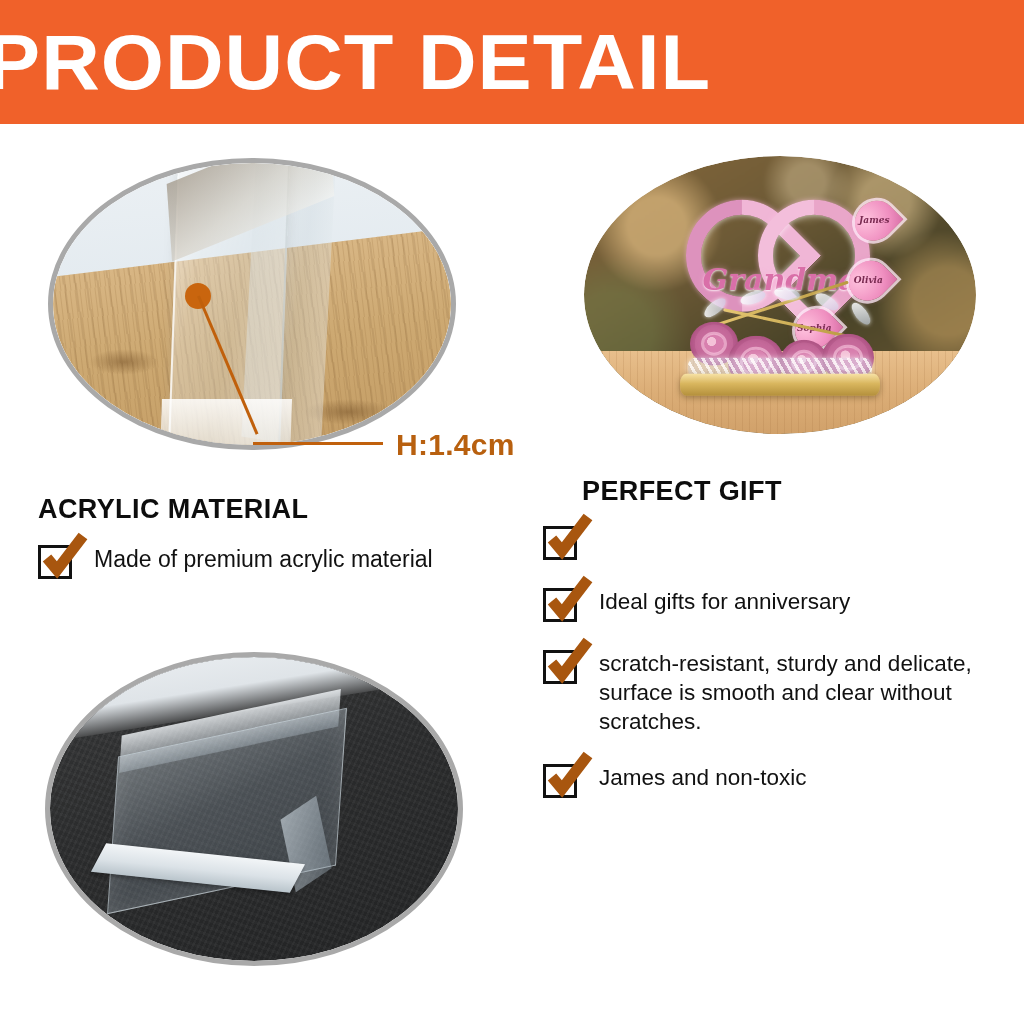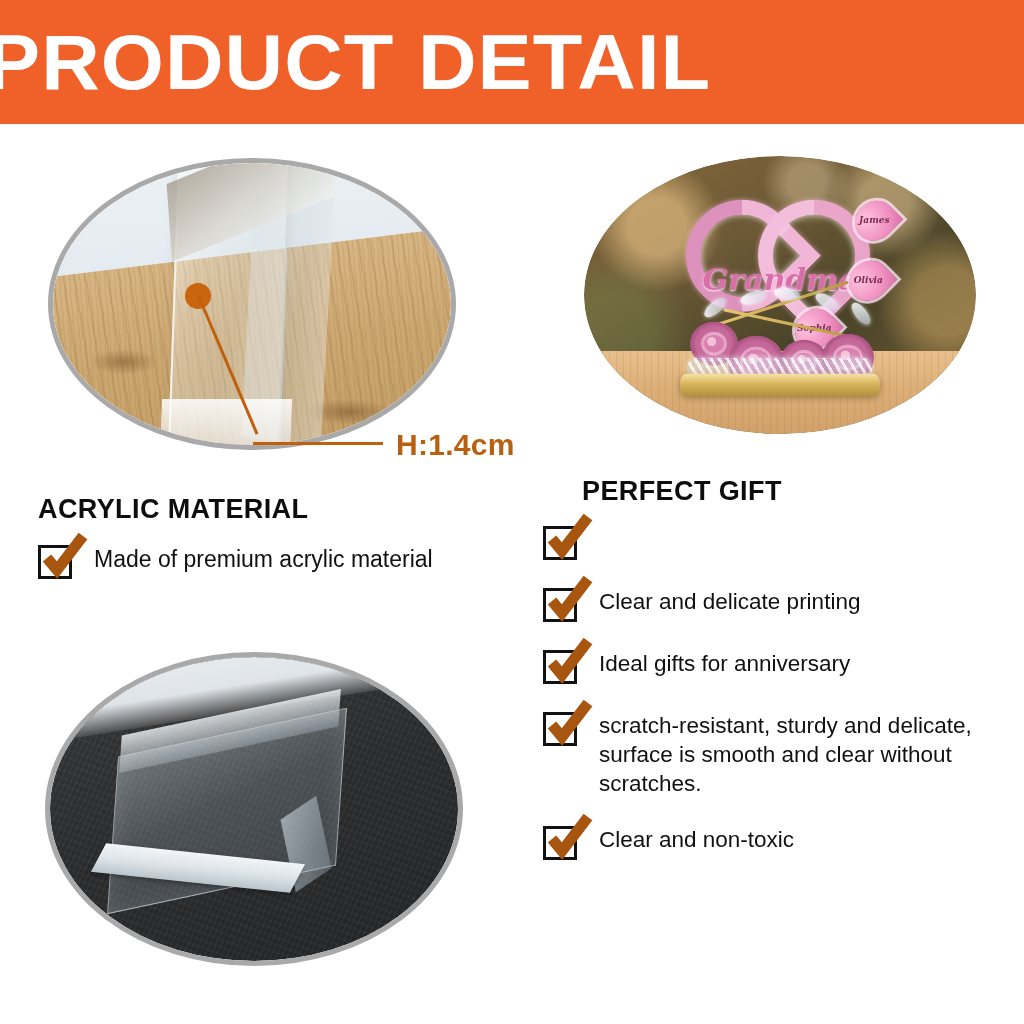--- a/index.html
+++ b/index.html
@@ -499,28 +499,20 @@
 <div class="feature-list" id="list-perfect-gift">
 
   <div class="feature-item">
     <div class="checkbox">
       <svg viewBox="0 0 50 50" aria-hidden="true">
         <path d="M8 26 L18 38 L44 4" fill="none" stroke="#A8560F" stroke-width="11" stroke-linecap="butt" stroke-linejoin="miter"></path>
       </svg>
     </div>
   </div>
 
-  <div class="feature-item">
-    <div class="checkbox">
-      <svg viewBox="0 0 50 50" aria-hidden="true">
-        <path d="M8 26 L18 38 L44 4" fill="none" stroke="#A8560F" stroke-width="11" stroke-linecap="butt" stroke-linejoin="miter"></path>
-      </svg>
-    </div>
-    <div class="feature-text">Clear and delicate printing</div>
-  </div>
 
   <div class="feature-item">
     <div class="checkbox">
       <svg viewBox="0 0 50 50" aria-hidden="true">
         <path d="M8 26 L18 38 L44 4" fill="none" stroke="#A8560F" stroke-width="11" stroke-linecap="butt" stroke-linejoin="miter"></path>
       </svg>
     </div>
     <div class="feature-text">Ideal gifts for anniversary</div>
   </div>
 
@@ -532,15 +524,15 @@
     </div>
     <div class="feature-text">scratch-resistant, sturdy and delicate, surface is smooth and clear without scratches.</div>
   </div>
 
   <div class="feature-item">
     <div class="checkbox">
       <svg viewBox="0 0 50 50" aria-hidden="true">
         <path d="M8 26 L18 38 L44 4" fill="none" stroke="#A8560F" stroke-width="11" stroke-linecap="butt" stroke-linejoin="miter"></path>
       </svg>
     </div>
-    <div class="feature-text">Clear and non-toxic</div>
+    <div class="feature-text">James and non-toxic</div>
   </div>
 </div>
 
 </body></html>

